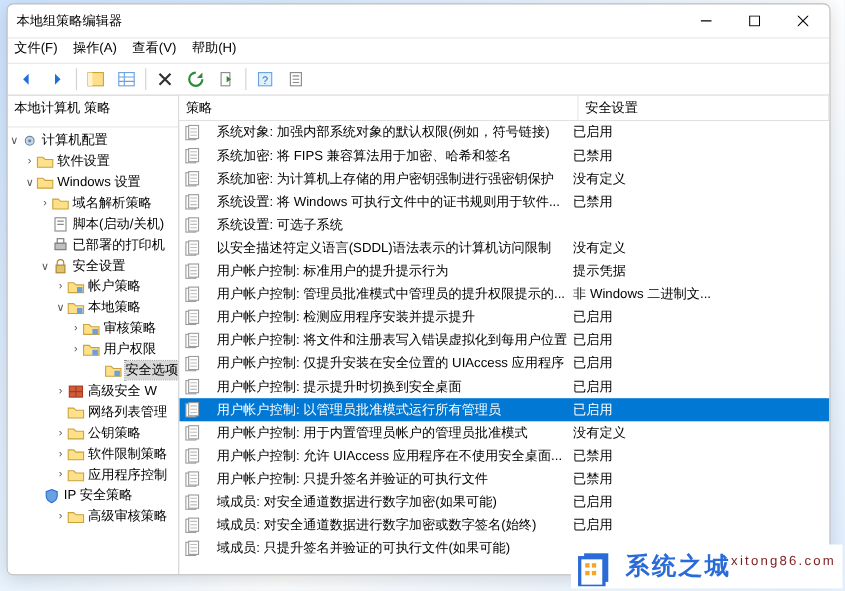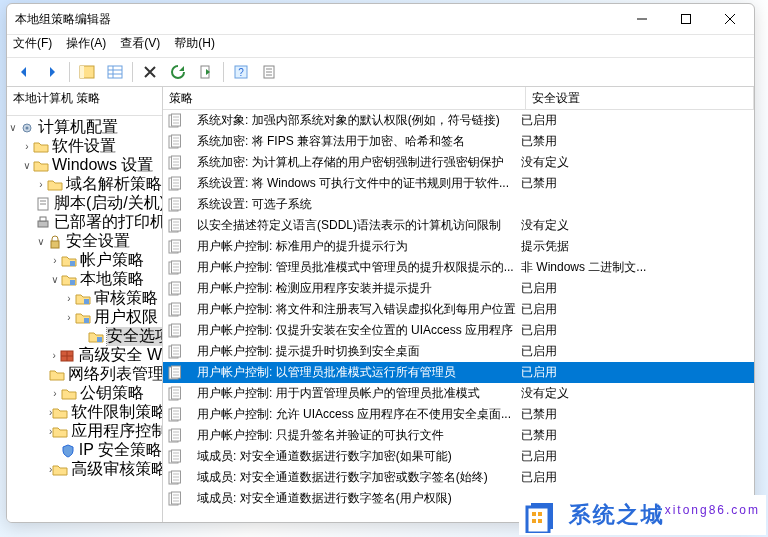--- a/index.html
+++ b/index.html
@@ -19,39 +19,39 @@
   .tsep{width:1px;height:20px;background:#d0d0d0;margin:0 2px}
   .tbtn svg{width:16px;height:16px}
   
   .body{flex:1;display:flex;min-height:0}
   .tree{width:155px;border-right:1px solid #d0d0d0;overflow:hidden;display:flex;flex-direction:column}
   .tree-head{height:22px;padding:3px 6px;border-bottom:1px solid #e0e0e0;font-size:12px;white-space:nowrap;background:#fff}
   .tree-body{flex:1;overflow:hidden;background:#fff;padding-top:2px}
   .tnode{display:flex;align-items:center;height:19px;white-space:nowrap;overflow:hidden}
   .twist{width:12px;text-align:center;color:#555;font-size:10px}
   .ticon{width:16px;height:16px;margin-right:3px;flex:0 0 16px}
-  .tlabel{font-size:16px}
+  .tlabel{font-size:12px}
   .tnode.sel .tlabel{background:#d8d8d8;outline:1px dotted #888}
   
   .list{flex:1;display:flex;flex-direction:column;min-width:0}
   .list-head{display:flex;height:22px;border-bottom:1px solid #e0e0e0}
   .colh{padding:3px 6px;border-right:1px solid #e0e0e0;font-size:12px;background:#fff}
   .colh.policy{width:350px}
   .colh.sec{flex:1}
   .list-body{flex:1;overflow:auto}
   .row{display:flex;height:21px;align-items:center}
   .row .c1{width:350px;display:flex;align-items:center;padding-left:4px;gap:14px;white-space:nowrap;overflow:hidden}
   .row .c2{flex:1;padding-left:4px;white-space:nowrap;overflow:hidden}
   .row.sel{background:#0078d4;color:#fff}
   .row .picon{width:16px;height:16px;flex:0 0 16px}
   
   .wm{position:absolute;right:2px;bottom:2px;display:flex;align-items:center;gap:8px;background:#fff;padding:2px 6px}
   .wm .t{display:flex;flex-direction:row;line-height:1}
   .wm .t .b{font-size:22px;font-weight:bold;color:#2a6bd8;letter-spacing:2px}
-  .wm .t .u{font-size:12px;color:#6d28d9;letter-spacing:2px}
+  .wm .t .u{font-size:12px;color:#7f1d1d;letter-spacing:2px}
 </style>
 </head>
 <body>
 
 <div class="desktop">
   <div class="window">
 
     <div class="titlebar">
       <span class="title">本地组策略编辑器</span>
       <div class="win-btn">
@@ -261,21 +261,21 @@
                 </svg></span>
               <span class="tlabel">软件限制策略</span>
             </div>
             <div class="tnode" style="padding-left: 42px;">
               <span class="twist">›</span>
               <span class="ticon"><svg viewBox="0 0 16 16">
                   <path d="M1 4h5l2 2h7v7H1z" fill="#ffe08a" stroke="#c9a23a"></path>
                 </svg></span>
               <span class="tlabel">应用程序控制</span>
             </div>
-            <div class="tnode" style="padding-left: 50px;">
+            <div class="tnode" style="padding-left: 20px;">
               <span class="twist"></span>
               <span class="ticon"><svg viewBox="0 0 16 16">
                   <path d="M8 2l5 2v4c0 4-5 6-5 6s-5-2-5-6V4z" fill="#6aa0e0" stroke="#2a6bd8"></path>
                 </svg></span>
               <span class="tlabel">IP 安全策略</span>
             </div>
             <div class="tnode" style="padding-left: 42px;">
               <span class="twist">›</span>
               <span class="ticon"><svg viewBox="0 0 16 16">
                   <path d="M1 4h5l2 2h7v7H1z" fill="#ffe08a" stroke="#c9a23a"></path>
@@ -488,21 +488,21 @@
               </div>
               <div class="c2">已启用</div>
             </div>
             <div class="row">
               <div class="c1">
                 <span class="picon"><svg viewBox="0 0 16 16">
                     <rect x="2" y="2" width="9" height="12" fill="#fff" stroke="#9a9a9a"></rect>
                     <rect x="4.5" y="1" width="9" height="12" fill="#fdfdfd" stroke="#9a9a9a"></rect>
                     <path d="M6 4h6M6 7h6M6 10h6" stroke="#bdbdbd"></path>
                   </svg></span>
-                <span>域成员: 对安全通道数据进行数字签名(用户权限)</span>
+                <span>域成员: 只提升签名并验证的可执行文件(如果可能)</span>
               </div>
               <div class="c2"></div>
             </div>
           </div>
       </div>
     </div>
   </div>
 
   <div class="wm">
     <svg width="36" height="36" viewBox="0 0 36 36">

